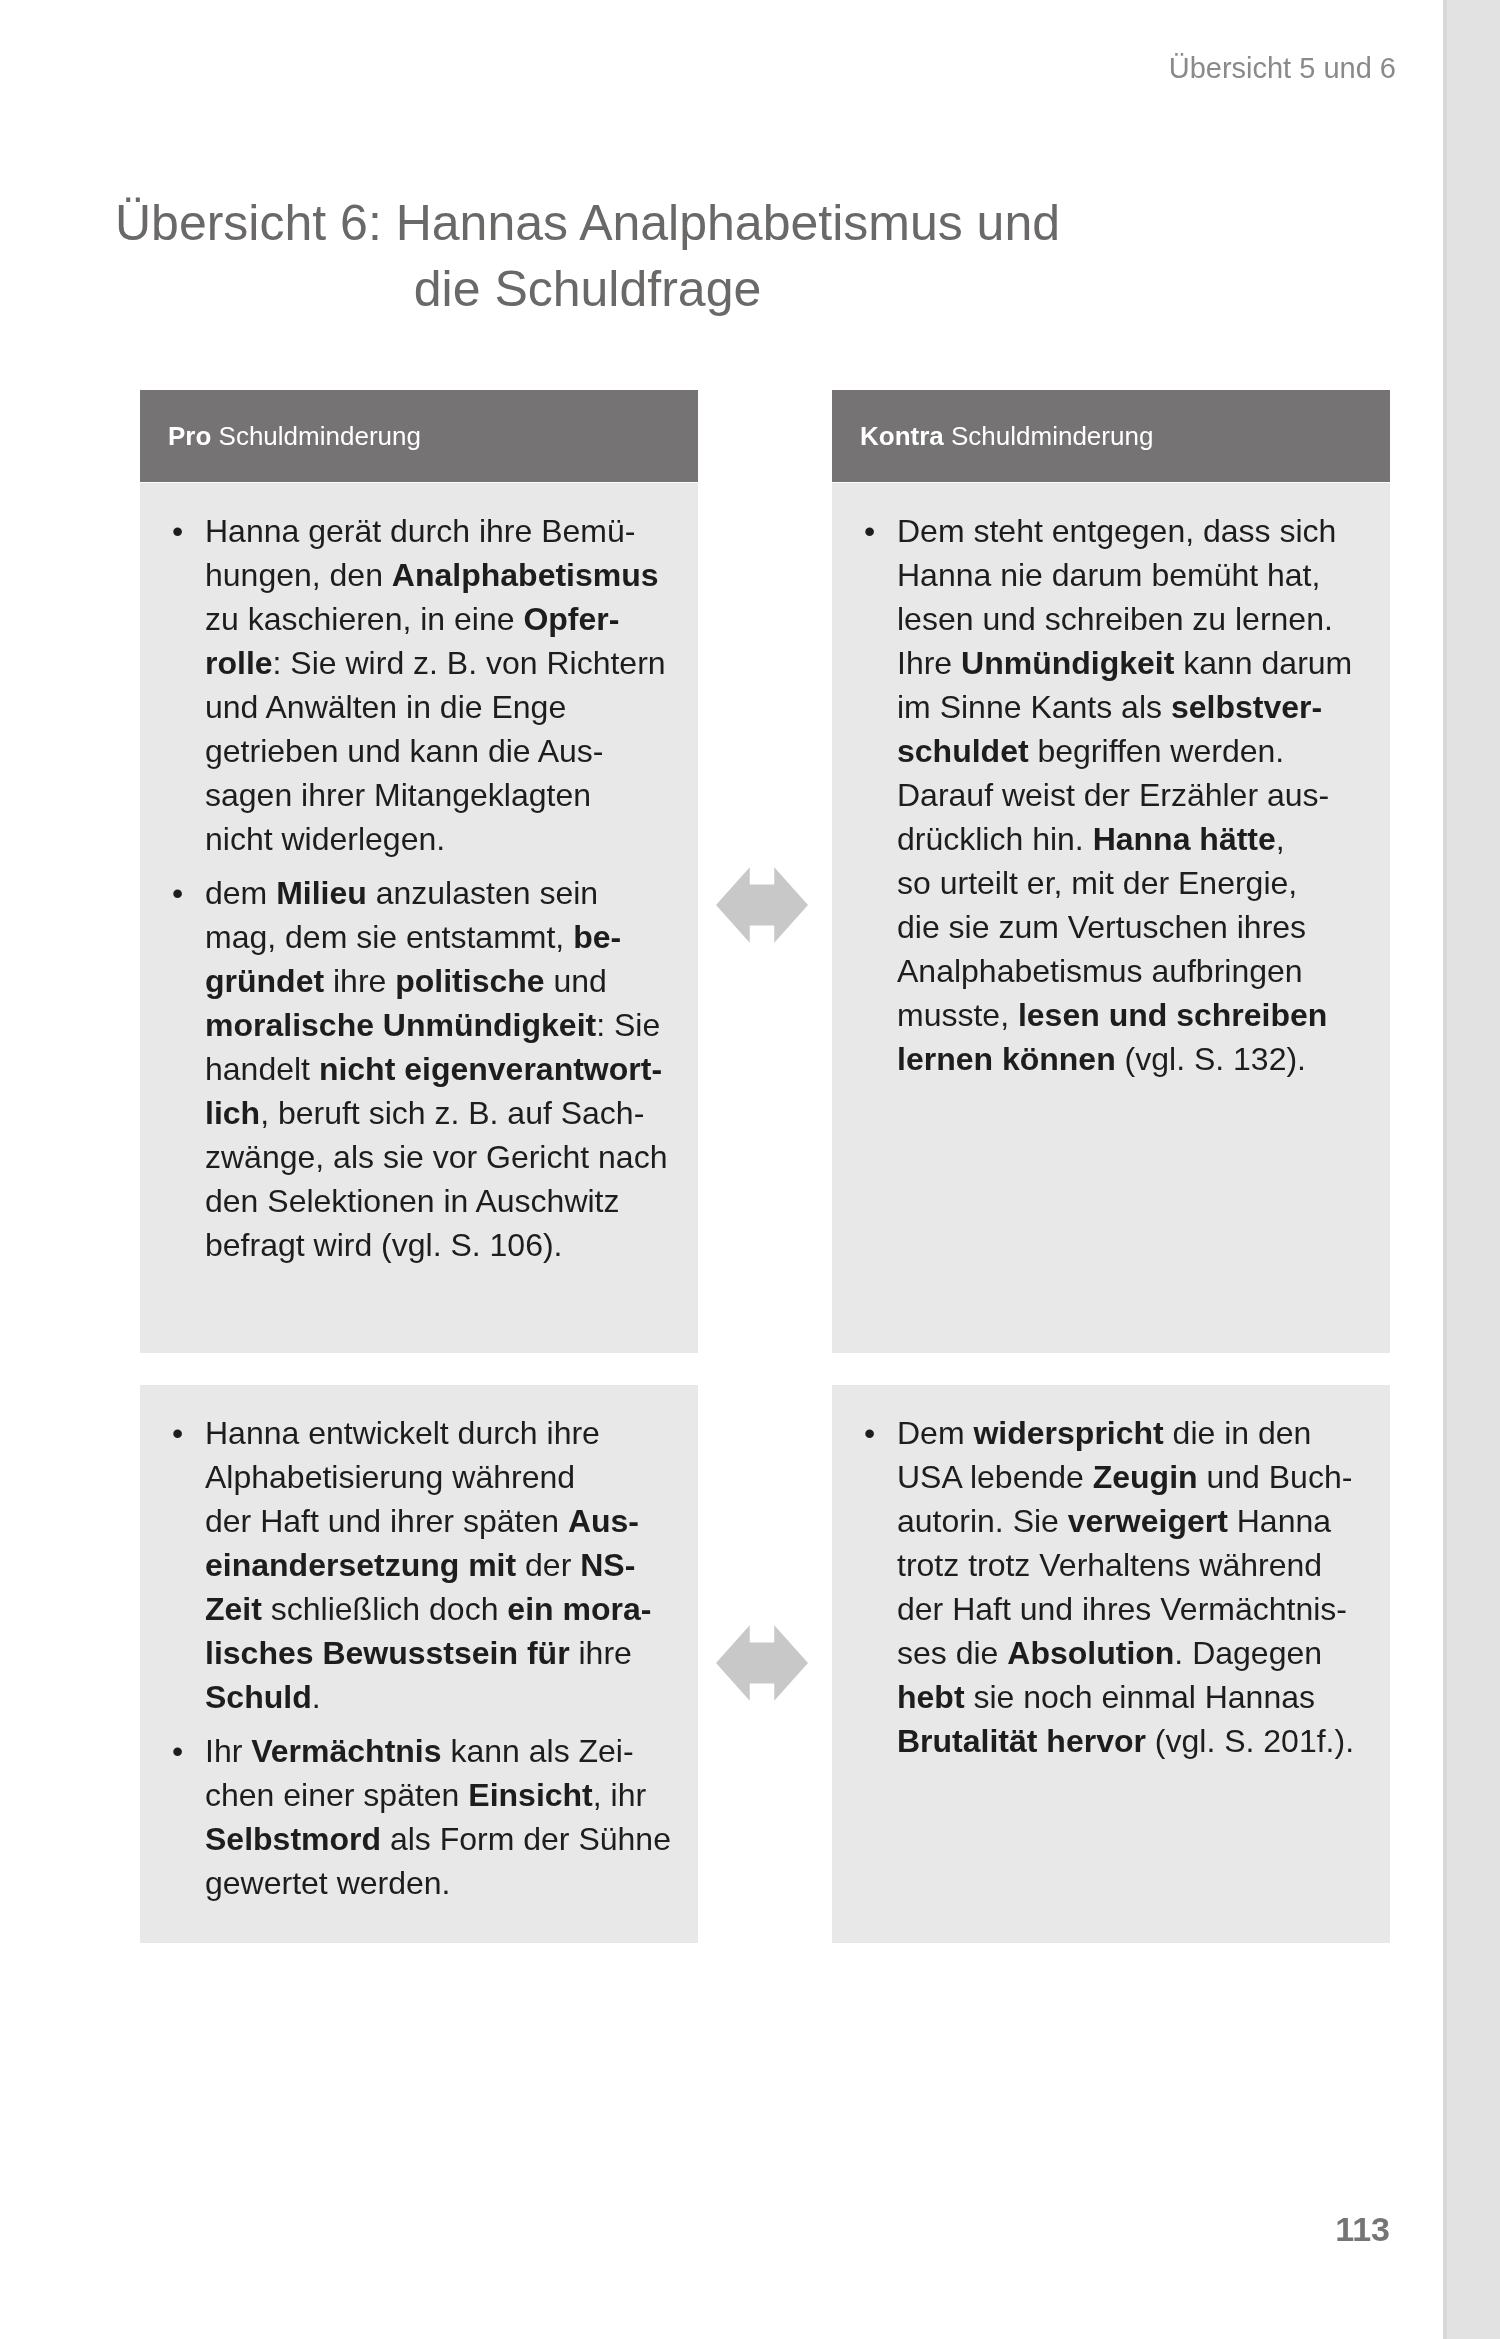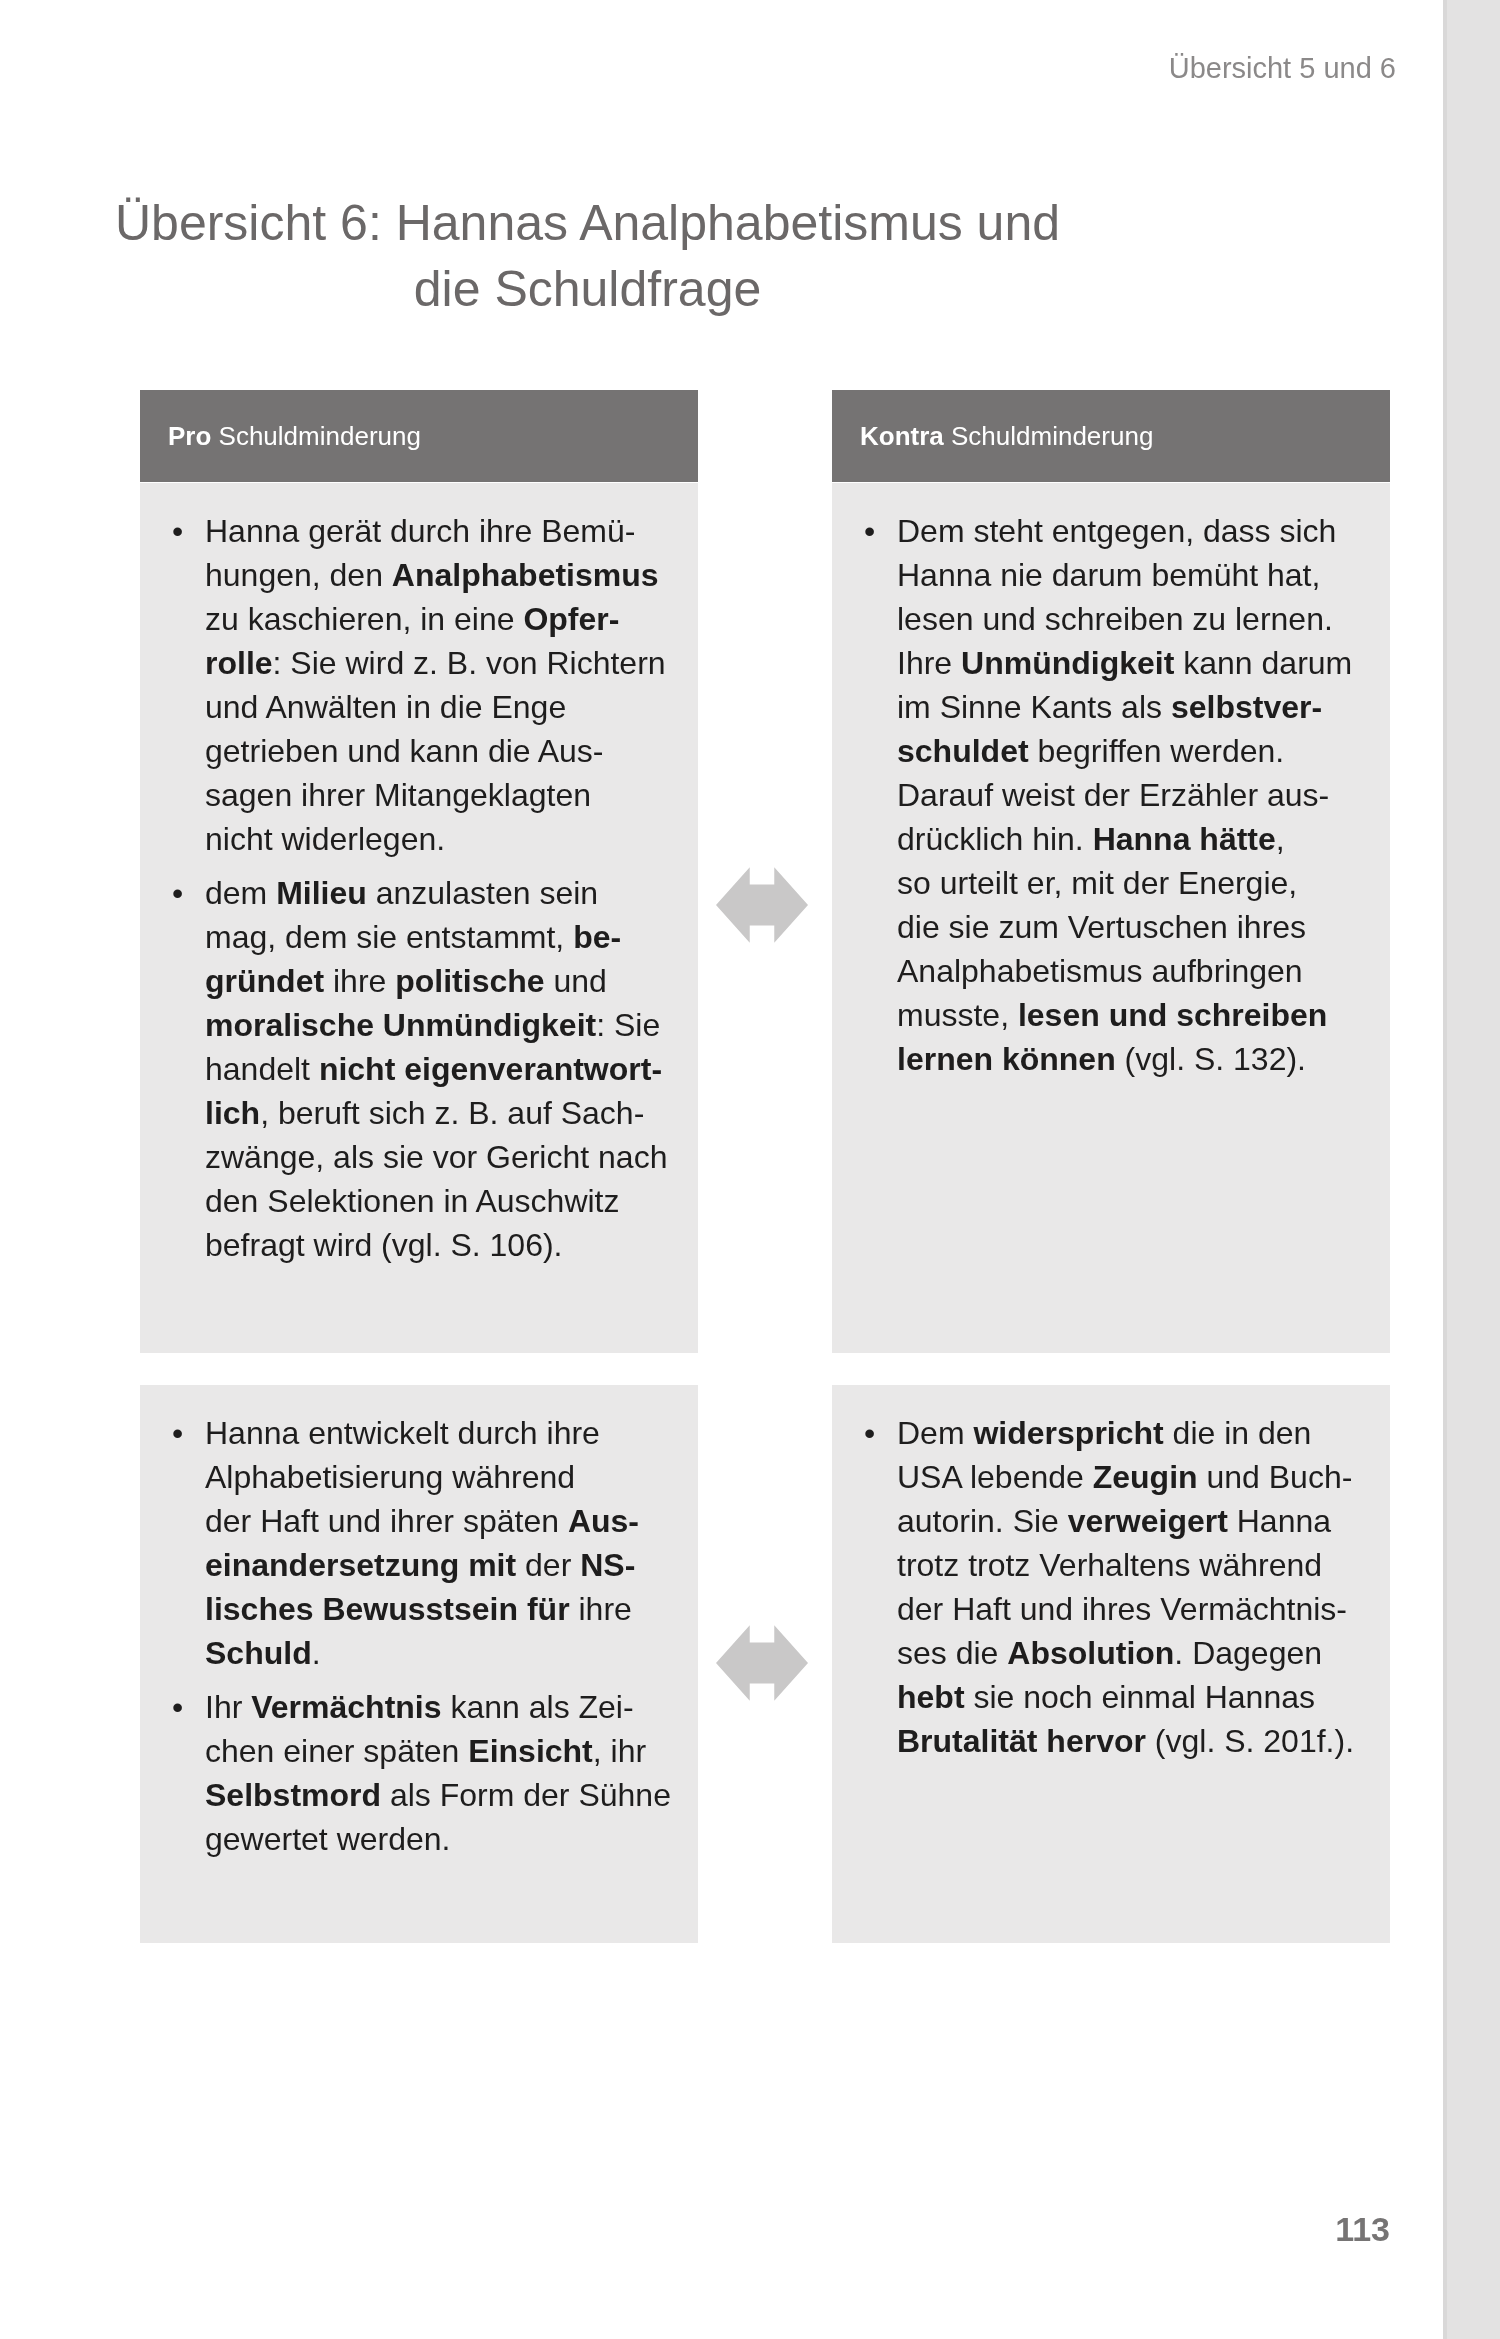--- a/index.html
+++ b/index.html
@@ -120,20 +120,21 @@
       </div>
     </div>
   <div class="box col-pro row2">
       <div class="bullet">
         <span class="dot">•</span>
         <div class="lines">
           <div class="line">Hanna entwickelt durch ihre</div>
           <div class="line">Alphabetisierung während</div>
           <div class="line">der Haft und ihrer späten <b>Aus-</b></div>
           <div class="line"><b>einandersetzung mit</b> der <b>NS-</b></div>
+          <div class="line"><b>Zeit</b> schließlich doch <b>ein mora-</b></div>
           <div class="line"><b>lisches Bewusstsein für</b> ihre</div>
           <div class="line"><b>Schuld</b>.</div>
         </div>
       </div>
       <div class="bullet">
         <span class="dot">•</span>
         <div class="lines">
           <div class="line">Ihr <b>Vermächtnis</b> kann als Zei-</div>
           <div class="line">chen einer späten <b>Einsicht</b>, ihr</div>
           <div class="line"><b>Selbstmord</b> als Form der Sühne</div>

